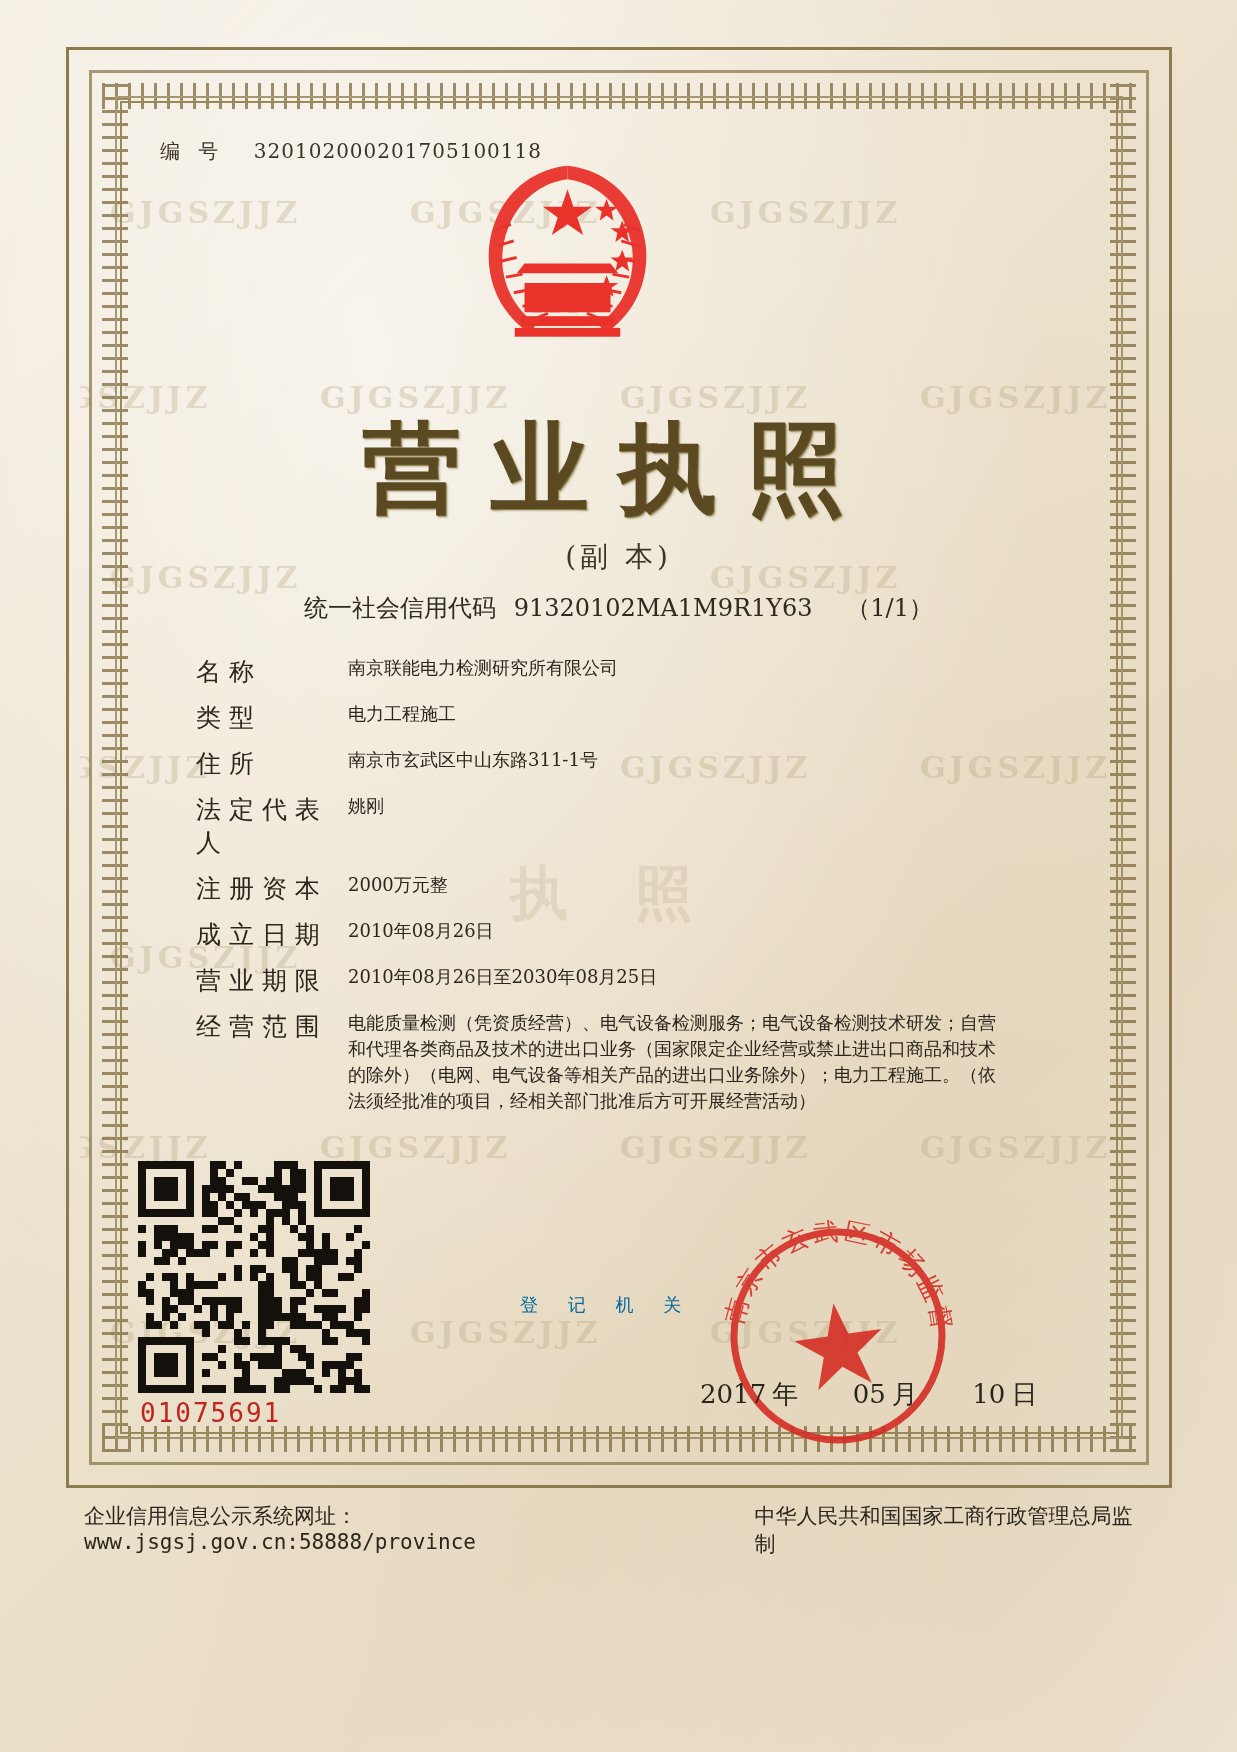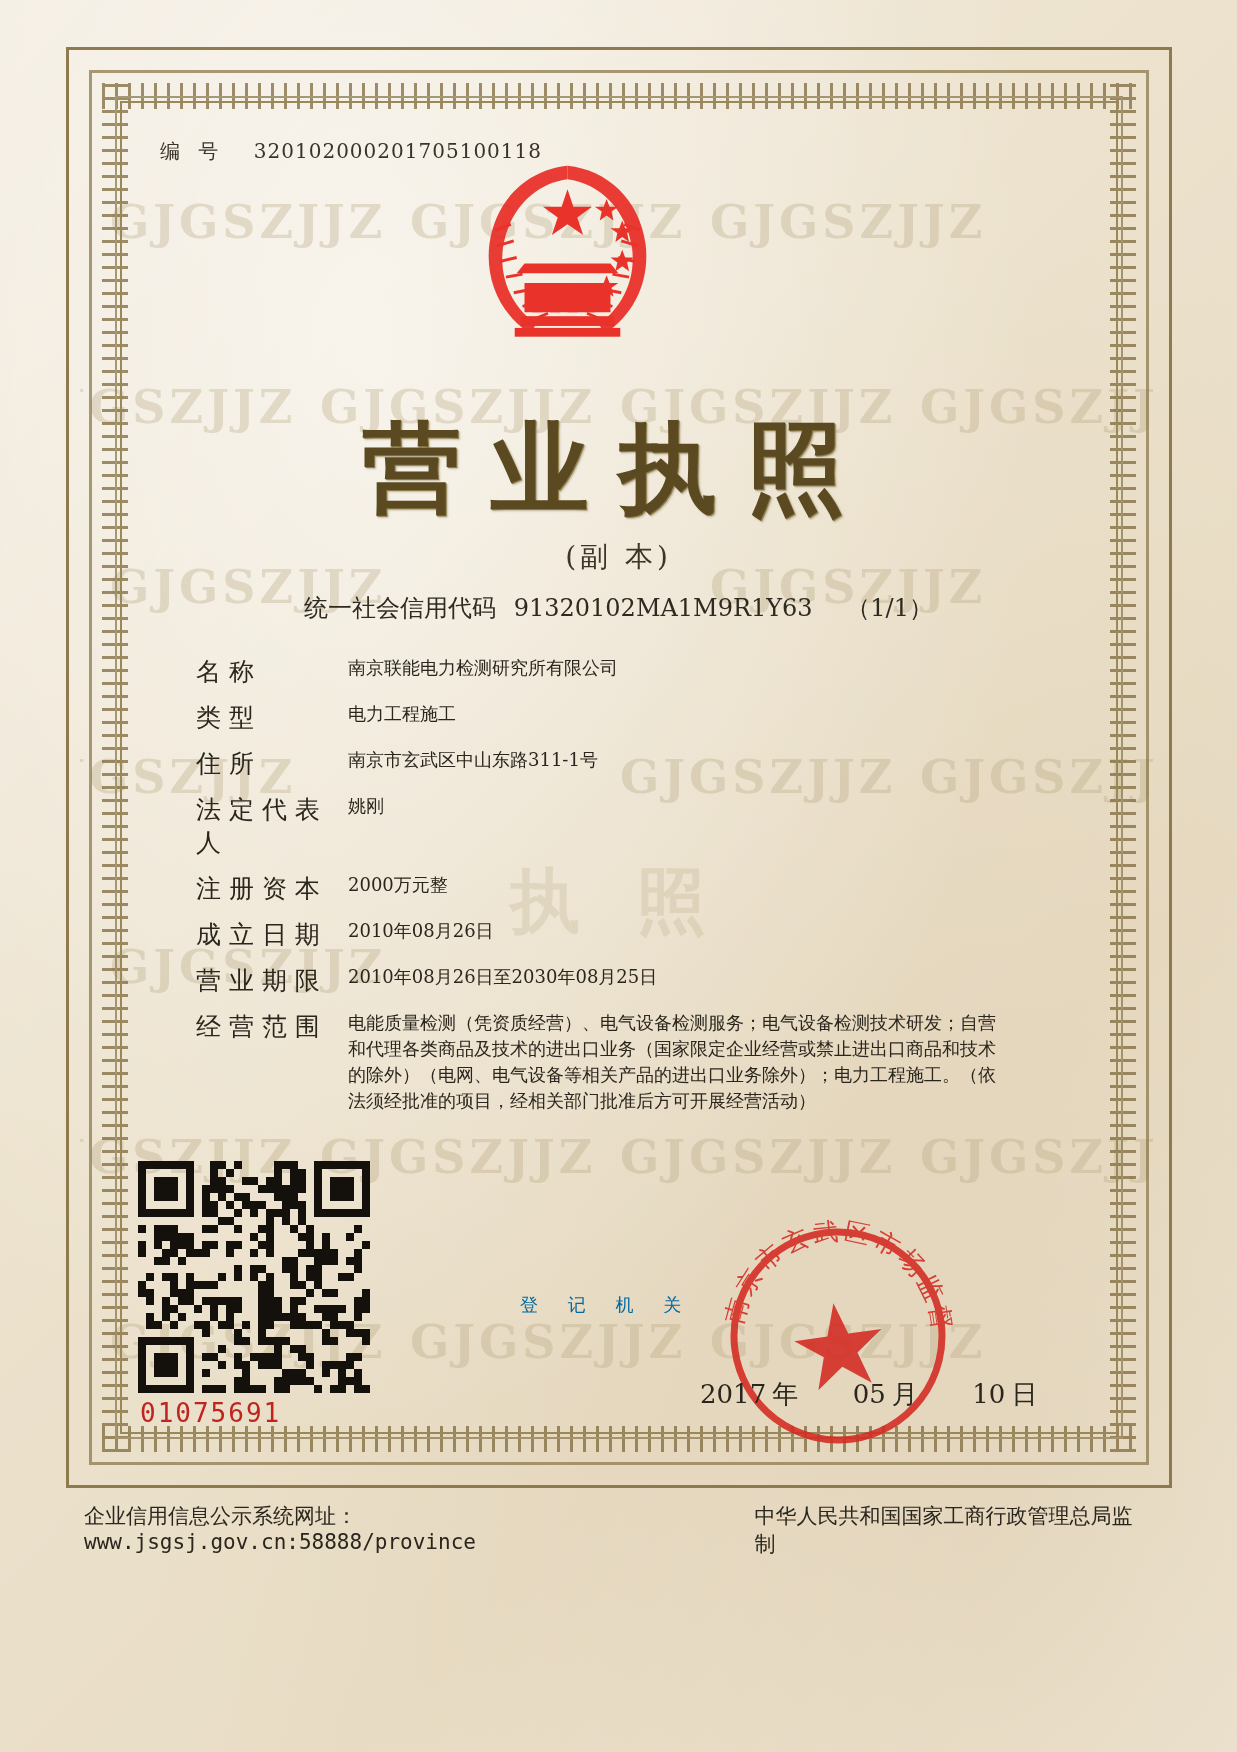--- a/index.html
+++ b/index.html
@@ -50,33 +50,34 @@
     left:120px;top:101px;width:998px;height:1333px;
     border:2px solid #9a8856;
     box-sizing:border-box;
   }
 
   
   .watermarks{position:absolute;left:80px;top:60px;width:1078px;height:1415px;overflow:hidden;}
   .wm{
     position:absolute;
     color:rgba(176,158,120,0.30);
-    font-size:46px;
+    font-size:30px;
     letter-spacing:4px;
     font-family:"DejaVu Serif","Liberation Serif",serif;
     white-space:nowrap;
     font-weight:bold;
   }
   .wm-big{
     position:absolute;
     color:rgba(176,158,120,0.22);
-    font-size:70px;
+    font-size:58px;
     letter-spacing:16px;
     white-space:nowrap;
     font-weight:bold;
+    font-family:Liberation Mono, monospace;
   }
 
   .serial{
     position:absolute;left:160px;top:138px;
     font-size:20px;color:#3a332a;
     font-family:"DejaVu Serif","Liberation Serif",serif;
     letter-spacing:1px;
   }
   .serial .lbl{letter-spacing:6px;}
 

